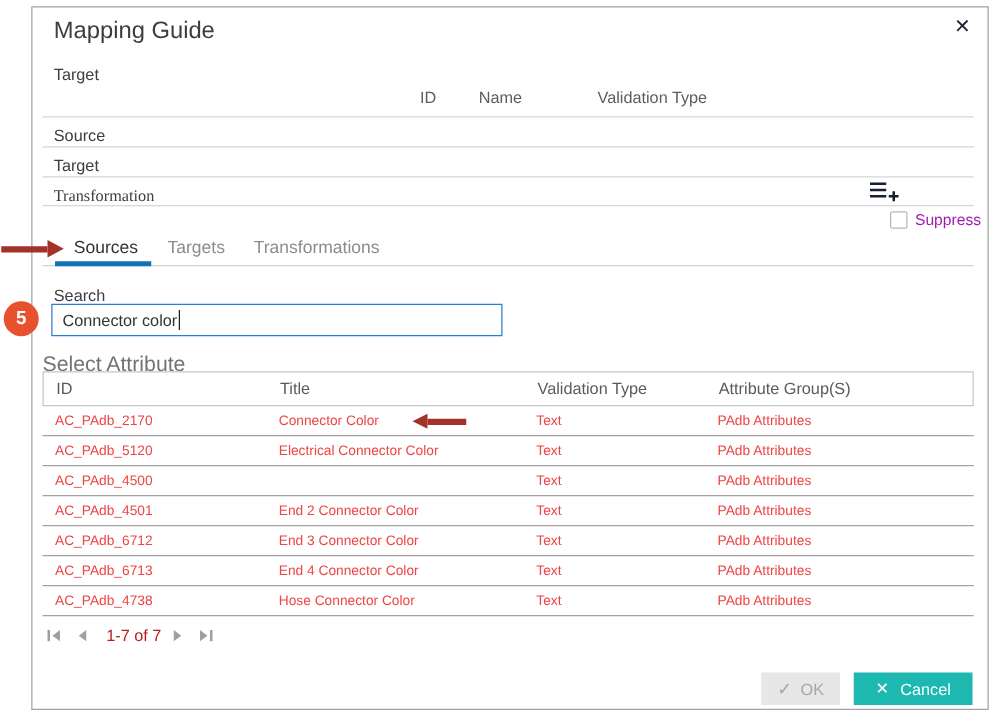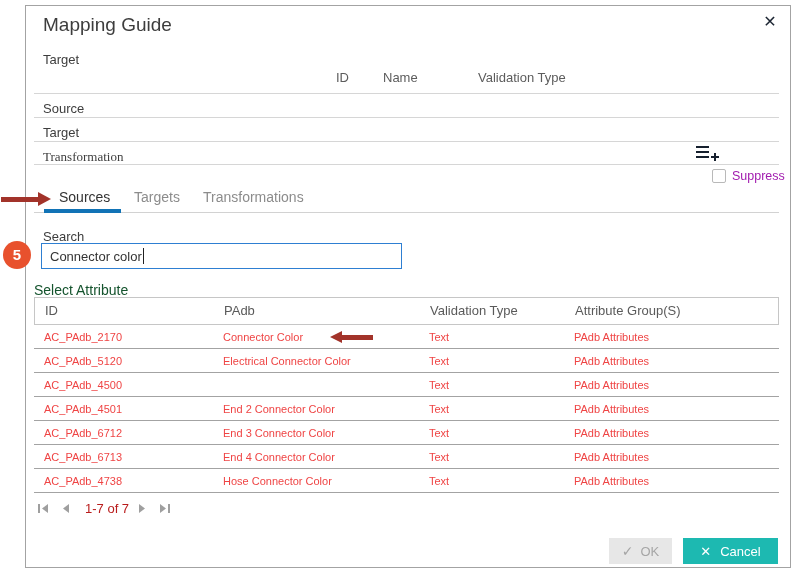--- a/index.html
+++ b/index.html
@@ -55,21 +55,21 @@
   .step-badge { left: -23px; top: 235px; width: 28px; height: 28px; border-radius: 50%;
     background: #e8512d; color: #ffffff; font-size: 15px; font-weight: bold;
     text-align: center; line-height: 28px; }
 
   .search-label { left: 17px; top: 223px; font-size: 13px; color: #3d3d3d; }
   .search-box { left: 15px; top: 237px; width: 361px; height: 26px;
     border: 1px solid #2e7fd2; background: #ffffff; display: flex; align-items: center;
     padding-left: 8px; font-size: 13px; color: #333333; cursor: text; }
   .caret { width: 1px; height: 16px; background: #222222; margin-left: 1px; }
 
-  .select-label { left: 8px; top: 276px; font-size: 14px; color: #14532d; }
+  .select-label { left: 8px; top: 276px; font-size: 17px; color: #737373; }
 
   .attr-table { left: 8px; top: 291px; width: 745px; }
   .attr-header { position: relative; height: 28px; border: 1px solid #c6c6c6;
     background: #ffffff; font-size: 13px; color: #5a5a5a; }
   .attr-header .cell { line-height: 26px; }
   .attr-row { position: relative; height: 24px; border-bottom: 1px solid #a3a3a3;
     font-size: 11px; color: #ef4444; cursor: pointer; }
   .attr-row .cell { line-height: 24px; }
   .cell { position: absolute; white-space: nowrap; }
   .col-id { left: 10px; } .col-title { left: 189px; }
@@ -139,21 +139,21 @@
   <div class="abs search-box">
     <span>Connector color</span>
     <span class="caret"></span>
   </div>
 
   <div class="abs select-label">Select Attribute</div>
 
   <div class="abs attr-table">
     <div class="attr-header">
       <span class="cell col-id">ID</span>
-      <span class="cell col-title">PAdb</span>
+      <span class="cell col-title">Title</span>
       <span class="cell col-vt">Validation Type</span>
       <span class="cell col-group">Attribute Group(S)</span>
     </div>
 
     <div class="attr-row">
       <span class="cell col-id">AC_PAdb_2170</span>
       <span class="cell col-title">Connector Color</span>
       <div class="h-arrow row-arrow">
         <div class="head-left"></div>
           <div class="shaft"></div>

